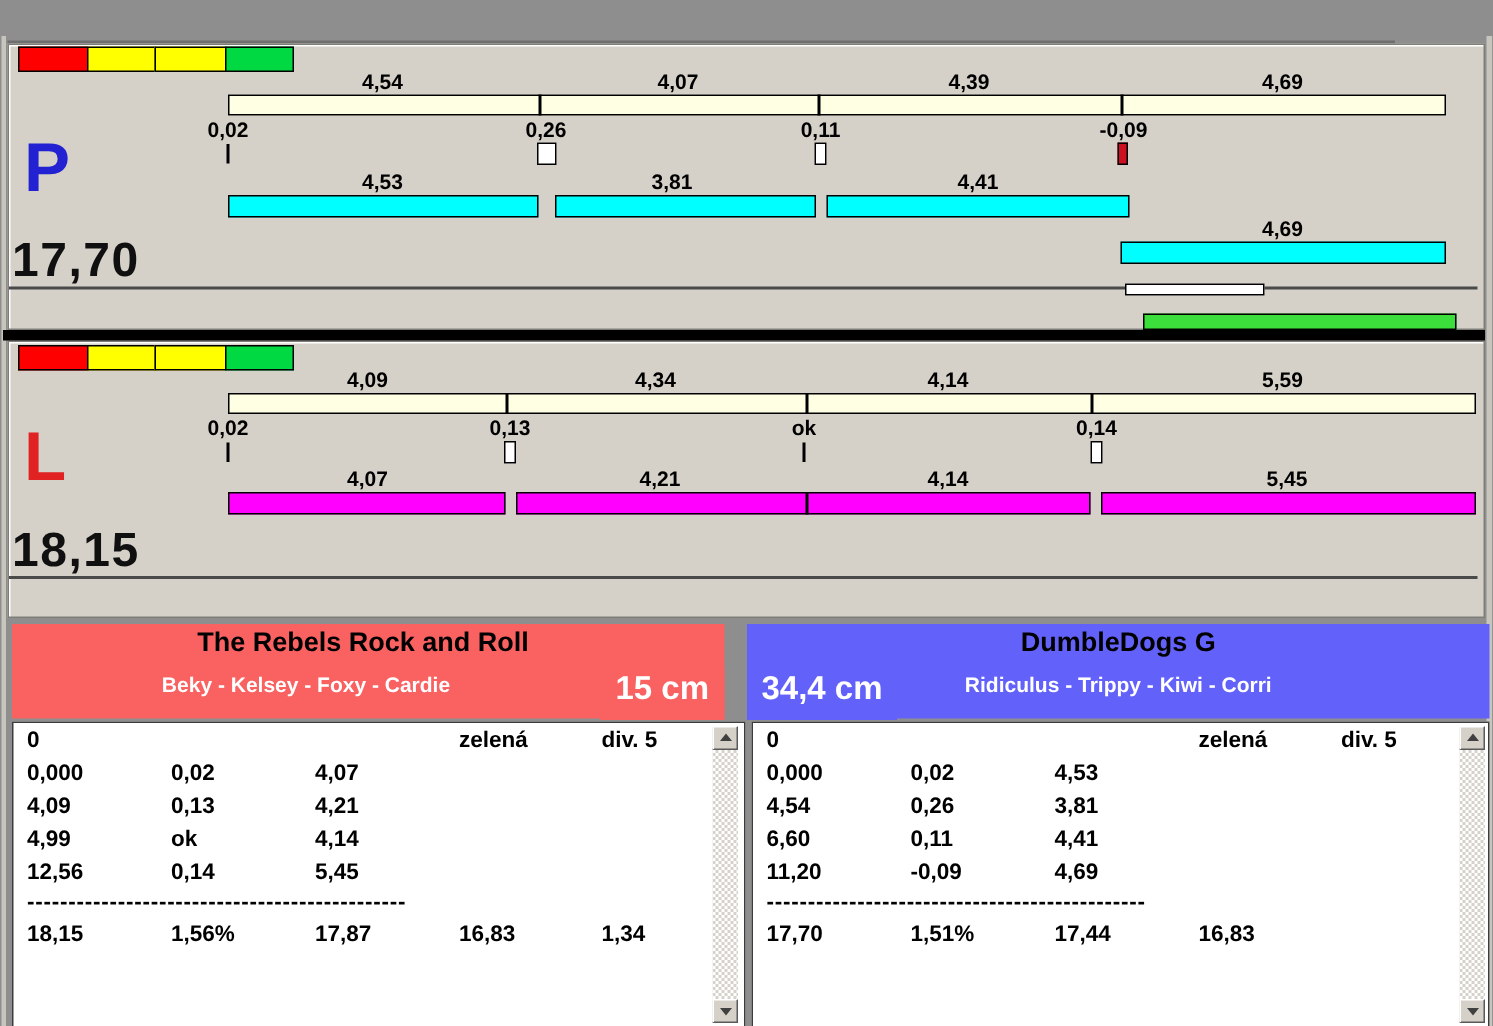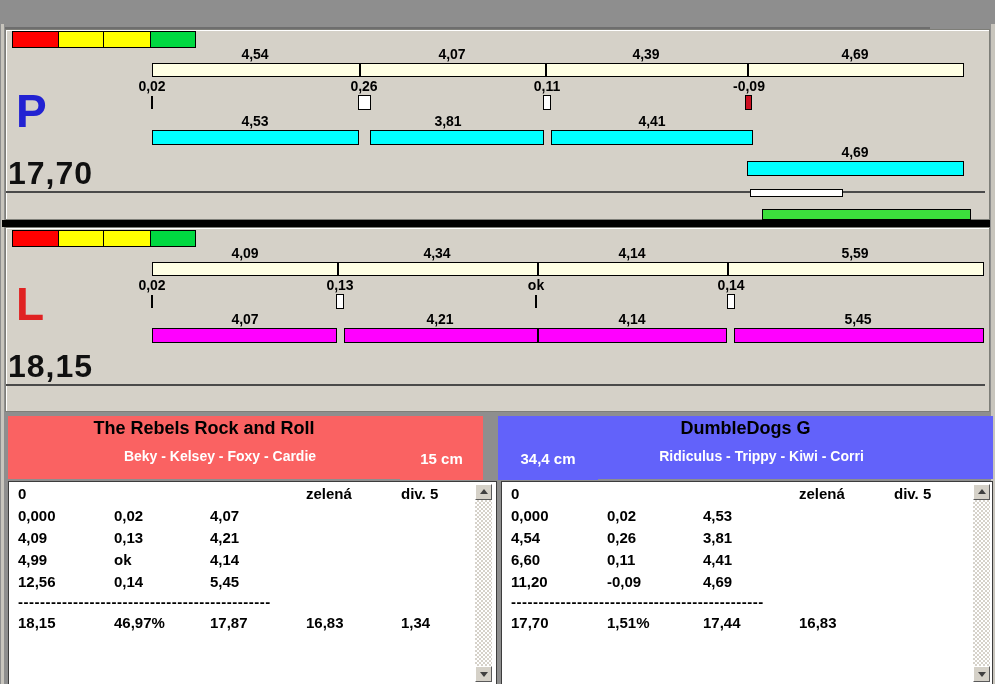--- a/index.html
+++ b/index.html
@@ -16,24 +16,24 @@
   .vdiv{position:absolute;width:2px;background:#000;}
   .tick{position:absolute;width:2px;background:#000;}
   .split-box{position:absolute;border:1px solid #000;box-sizing:border-box;}
   .run-letter{position:absolute;line-height:1;font-size:46px;}
   .run-total{position:absolute;line-height:1;font-size:32px;color:#101010;letter-spacing:1px;}
   .baseline{position:absolute;height:2px;background:#4A4A4A;}
   .legend-cell{position:absolute;height:17px;border:1px solid #000;box-sizing:border-box;}
   .team-header{position:absolute;top:392px;height:63px;}
   .team-text{position:absolute;text-align:center;line-height:1.1;}
   .title{font-size:18px;color:#000;}
-  .members{font-size:14px;color:#FFF;padding-left:16px;}
+  .members{font-size:14px;color:#FFF;}
   .datetime-box{position:absolute;left:400px;top:389px;width:178px;height:66px;background:#FFF;z-index:2;}
   .datetime-text{position:absolute;left:0;top:4px;width:100%;text-align:center;font-size:17px;color:#000;}
-  .size-badge{position:absolute;top:420px;height:36px;z-index:3;color:#FFF;font-size:15px;
+  .size-badge{position:absolute;top:420px;height:36px;z-index:3;color:#FFF;font-size:22px;
               text-align:center;line-height:30px;}
   .rtable{position:absolute;top:457px;height:204px;background:#FFF;border:1px solid #3C3C3C;
           box-sizing:border-box;z-index:1;}
   .t-cell{position:absolute;font-size:15px;color:#000;white-space:pre;line-height:1.1;}
   .t-sep{position:absolute;font-size:15px;color:#000;letter-spacing:.5px;width:282px;height:16px;
          overflow:hidden;white-space:nowrap;}
   .vscroll{position:absolute;top:2px;bottom:2px;width:17px;background:#FFF;
            background-image:conic-gradient(#D6D2CA 25%,#FFF 0 50%,#D6D2CA 0 75%,#FFF 0);
            background-size:4px 4px;}
   .sb-btn{position:absolute;left:0;width:17px;height:16px;background:#D5D1C8;border:1px solid;
@@ -118,21 +118,21 @@
       <div class="run-letter" style="left: 16px; top: 257px; color: rgb(224, 34, 34);">L</div>
       <div class="run-total" style="left: 8px; top: 326px;">18,15</div>
       <div class="baseline" style="left: 6px; top: 360px; width: 979px;"></div>
     </div>
 
   <div class="black-divider"></div>
 
   <div class="team-header" style="left: 8px; width: 475px; background: rgb(250, 98, 98);"></div>
   <div class="team-header" style="left: 498px; width: 495px; background: rgb(98, 98, 250);"></div>
 
-  <div class="team-text title" style="left:8px;top:395px;width:392px;z-index:3;">The Rebels Rock and Roll</div>
+  <div class="team-text title" style="left:8px;top:395px;width:392px;z-index:3;padding-left:38px;">The Rebels Rock and Roll</div>
   <div class="team-text members" style="left:8px;top:425px;width:392px;z-index:3;">Beky - Kelsey - Foxy - Cardie</div>
 
   <div class="team-text title" style="left:498px;top:395px;width:495px;z-index:3;">DumbleDogs G</div>
   <div class="team-text members" style="left:498px;top:425px;width:495px;z-index:3;">Ridiculus - Trippy - Kiwi - Corri</div>
 
 
   <div class="size-badge" style="left: 400px; width: 83px; background: rgb(250, 98, 98);">15 cm</div>
   <div class="size-badge" style="left: 498px; width: 100px; background: rgb(98, 98, 250);">34,4 cm</div>
 
   <div class="rtable" style="left:8px;width:489px;">
@@ -147,21 +147,21 @@
         <div class="t-cell" style="left: 105px; top: 48px;">0,13</div>
         <div class="t-cell" style="left: 201px; top: 48px;">4,21</div>
         <div class="t-cell" style="left: 9px; top: 70px;">4,99</div>
         <div class="t-cell" style="left: 105px; top: 70px;">ok</div>
         <div class="t-cell" style="left: 201px; top: 70px;">4,14</div>
         <div class="t-cell" style="left: 9px; top: 92px;">12,56</div>
         <div class="t-cell" style="left: 105px; top: 92px;">0,14</div>
         <div class="t-cell" style="left: 201px; top: 92px;">5,45</div>
         <div class="t-sep" style="left: 9px; top: 111px;">----------------------------------------------</div>
         <div class="t-cell" style="left: 9px; top: 133px;">18,15</div>
-        <div class="t-cell" style="left: 105px; top: 133px;">46,97%</div>
+        <div class="t-cell" style="left: 105px; top: 133px;">1,56%</div>
         <div class="t-cell" style="left: 201px; top: 133px;">17,87</div>
         <div class="t-cell" style="left: 297px; top: 133px;">16,83</div>
         <div class="t-cell" style="left: 392px; top: 133px;">1,34</div>
       </div>
     <div class="vscroll" style="right:4px;">
       <div class="sb-btn sb-up">
         <span class="tri tri-up"></span>
         </div>
       <div class="sb-btn sb-down">
         <span class="tri tri-down"></span>

